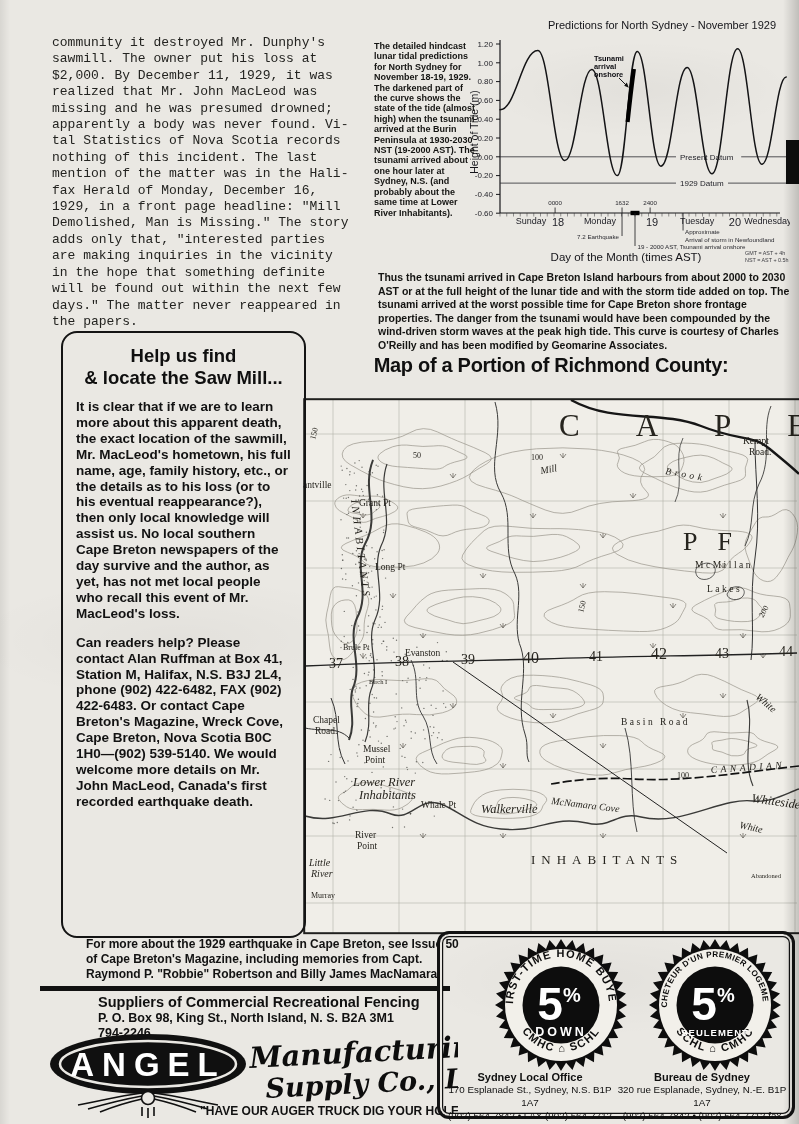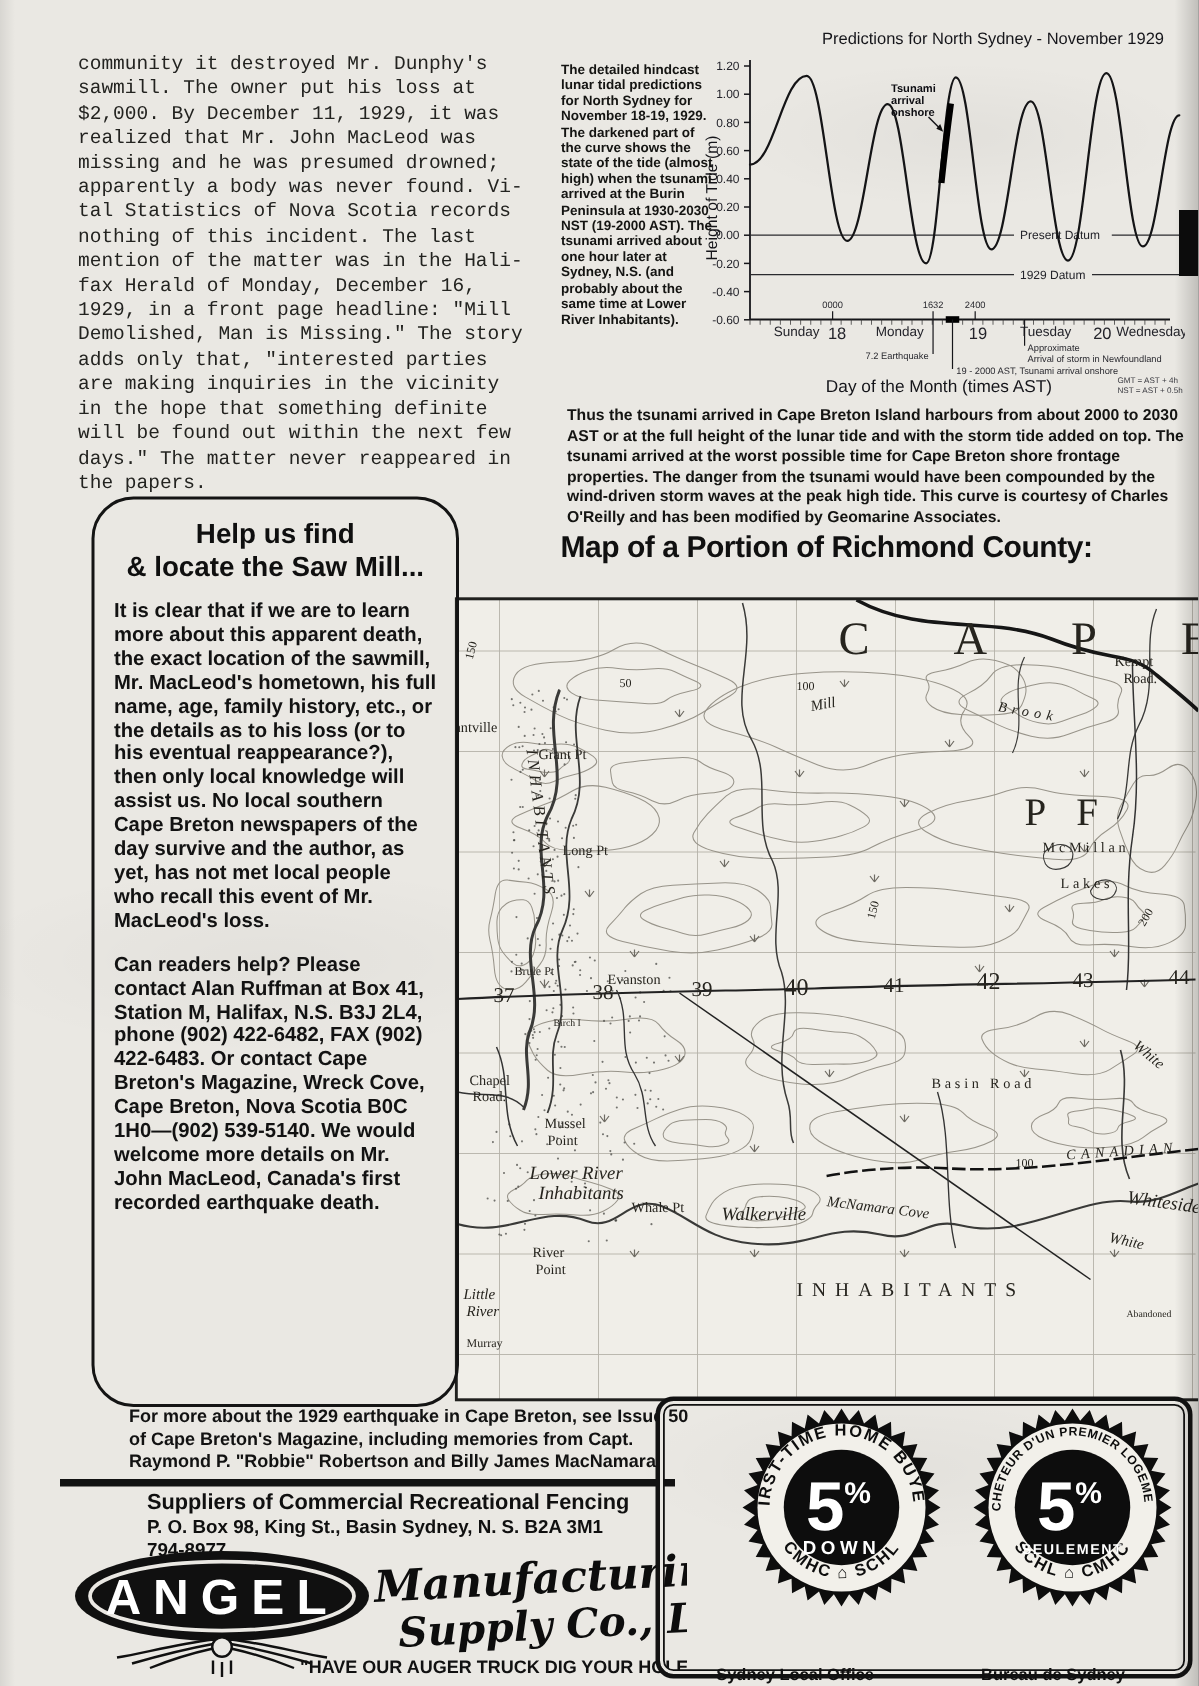--- a/index.html
+++ b/index.html
@@ -55,21 +55,21 @@
   .map-xs{font-family:"Liberation Serif",serif;font-size:8px;}
   .map-xxs{font-family:"Liberation Serif",serif;font-size:6.5px;}
   .map-it{font-family:"Liberation Serif",serif;font-style:italic;font-size:10px;}
   .map-it2{font-family:"Liberation Serif",serif;font-style:italic;font-size:12.5px;}
   .map-it-sp{font-family:"Liberation Serif",serif;font-style:italic;font-size:9.5px;letter-spacing:3.5px;}
   .map-vert{font-family:"Liberation Serif",serif;font-style:italic;font-size:11px;letter-spacing:3px;}
   .map-wide{font-family:"Liberation Serif",serif;font-size:13px;letter-spacing:6px;}
 
   
   #help-box{position:absolute;left:61px;top:331px;width:245px;height:607px;
-    border:2.5px solid #141414;border-radius:28px;box-sizing:border-box;padding:10px 13px;}
+    border:2.5px solid #141414;border-radius:16px;box-sizing:border-box;padding:10px 13px;}
   #help-box h2{margin:2px 0 10px 0;text-align:center;font-size:18.5px;line-height:22px;color:#0f0f0f;}
   #help-box p{margin:0 0 13px 0;font-weight:bold;font-size:13.5px;line-height:15.9px;color:#121212;}
 
   
   #footnote{position:absolute;left:86px;top:937px;width:374px;
     font-weight:bold;font-size:12px;line-height:15.2px;color:#121212;}
 
   
   .fence-bar{position:absolute;left:40px;top:986px;width:410px;height:5px;background:#121212;}
   #fence-text{position:absolute;left:98px;top:994px;width:360px;text-align:left;color:#101010;}
@@ -88,21 +88,21 @@
   .badge-svg{position:absolute;top:4px;}
   .b-top{font:bold 11px "Liberation Sans",sans-serif;letter-spacing:1.2px;fill:#0d0d0d;}
   .b-top-fr{font:bold 8.2px "Liberation Sans",sans-serif;letter-spacing:0.4px;fill:#0d0d0d;}
   .b-bot{font:bold 11px "Liberation Sans",sans-serif;letter-spacing:1.5px;fill:#0d0d0d;}
   .b-big{font:bold 46px "Liberation Sans",sans-serif;fill:#fff;}
   .b-pct{font:bold 20px "Liberation Sans",sans-serif;fill:#fff;}
   .b-word{font:bold 12.5px "Liberation Sans",sans-serif;fill:#fff;letter-spacing:3px;}
   .b-word-fr{font:bold 9.5px "Liberation Sans",sans-serif;fill:#fff;letter-spacing:1px;}
   #offices{position:absolute;left:4px;right:4px;top:136px;display:flex;}
   .office{flex:1;text-align:center;font-size:9.8px;line-height:1.3;color:#101010;}
-  .office .o-name{font-weight:bold;font-size:11px;margin-top:40px;}
+  .office .o-name{font-weight:bold;font-size:11px;}
 </style>
 </head>
 <body>
 
 <div id="page">
   <div id="article-lines"><div>community it destroyed Mr. Dunphy's</div><div>sawmill. The owner put his loss at</div><div>$2,000. By December 11, 1929, it was</div><div>realized that Mr. John MacLeod was</div><div>missing and he was presumed drowned;</div><div>apparently a body was never found. Vi-</div><div>tal Statistics of Nova Scotia records</div><div>nothing of this incident. The last</div><div>mention of the matter was in the Hali-</div><div>fax Herald of Monday, December 16,</div><div>1929, in a front page headline: "Mill</div><div>Demolished, Man is Missing." The story</div><div>adds only that, "interested parties</div><div>are making inquiries in the vicinity</div><div>in the hope that something definite</div><div>will be found out within the next few</div><div>days." The matter never reappeared in</div><div>the papers.</div></div>
 
   <div id="tide-chart"><svg width="322" height="254" viewBox="0 0 322 254">
         <text x="194" y="15" class="c-title" text-anchor="middle">Predictions for North Sydney - November 1929</text>
         <text x="10" y="118" class="c-ylabel" text-anchor="middle" transform="rotate(-90 10 118)">Height of Tide (m)</text>
@@ -651,22 +651,22 @@
     </h2>
     <p>It is clear that if we are to learn more about this apparent death, the exact location of the sawmill, Mr. MacLeod's hometown, his full name, age, family history, etc., or the details as to his loss (or to his eventual reappearance?), then only local knowledge will assist us. No local southern Cape Breton newspapers of the day survive and the author, as yet, has not met local people who recall this event of Mr. MacLeod's loss.</p>
     <p>Can readers help? Please contact Alan Ruffman at Box 41, Station M, Halifax, N.S. B3J 2L4, phone (902) 422-6482, FAX (902) 422-6483. Or contact Cape Breton's Magazine, Wreck Cove, Cape Breton, Nova Scotia B0C 1H0—(902) 539-5140. We would welcome more details on Mr. John MacLeod, Canada's first recorded earthquake death.</p>
   </div>
 
   <div id="footnote">For more about the 1929 earthquake in Cape Breton, see Issue 50 of Cape Breton's Magazine, including memories from Capt. Raymond P. "Robbie" Robertson and Billy James MacNamara.</div>
 
   <div class="fence-bar"></div>
   <div id="fence-text">
     <div class="f1">Suppliers of Commercial Recreational Fencing</div>
-    <div class="f2">P. O. Box 98, King St., Basin Sydney, N. S. B2A 3M1</div>
-    <div class="f3">794-8977</div>
+    <div class="f2">P. O. Box 98, King St., North Island, N. S. B2A 3M1</div>
+    <div class="f3">794-2246</div>
   </div>
   <div id="angel-logo"><svg width="420" height="88" viewBox="0 0 420 88">
         <ellipse cx="110" cy="32" rx="98" ry="30" fill="#101010"></ellipse>
         <ellipse cx="110" cy="32" rx="88" ry="23" fill="none" stroke="#eae8e3" stroke-width="2.5"></ellipse>
         <text x="110" y="44" class="a-word" text-anchor="middle" font-size="33">ANGEL</text>
         <g stroke="#101010" stroke-width="1.6" fill="none">
           <path d="M104,61 C80,64 58,70 40,73 M104,64 C82,68 64,73 50,77 M104,67 C86,71 72,76 62,80"></path>
           <path d="M116,61 C140,64 162,70 180,73 M116,64 C138,68 156,73 170,77 M116,67 C134,71 148,76 158,80"></path>
         </g>
         <circle cx="110" cy="66" r="6.5" fill="#eae8e3" stroke="#101010" stroke-width="1.6"></circle>

